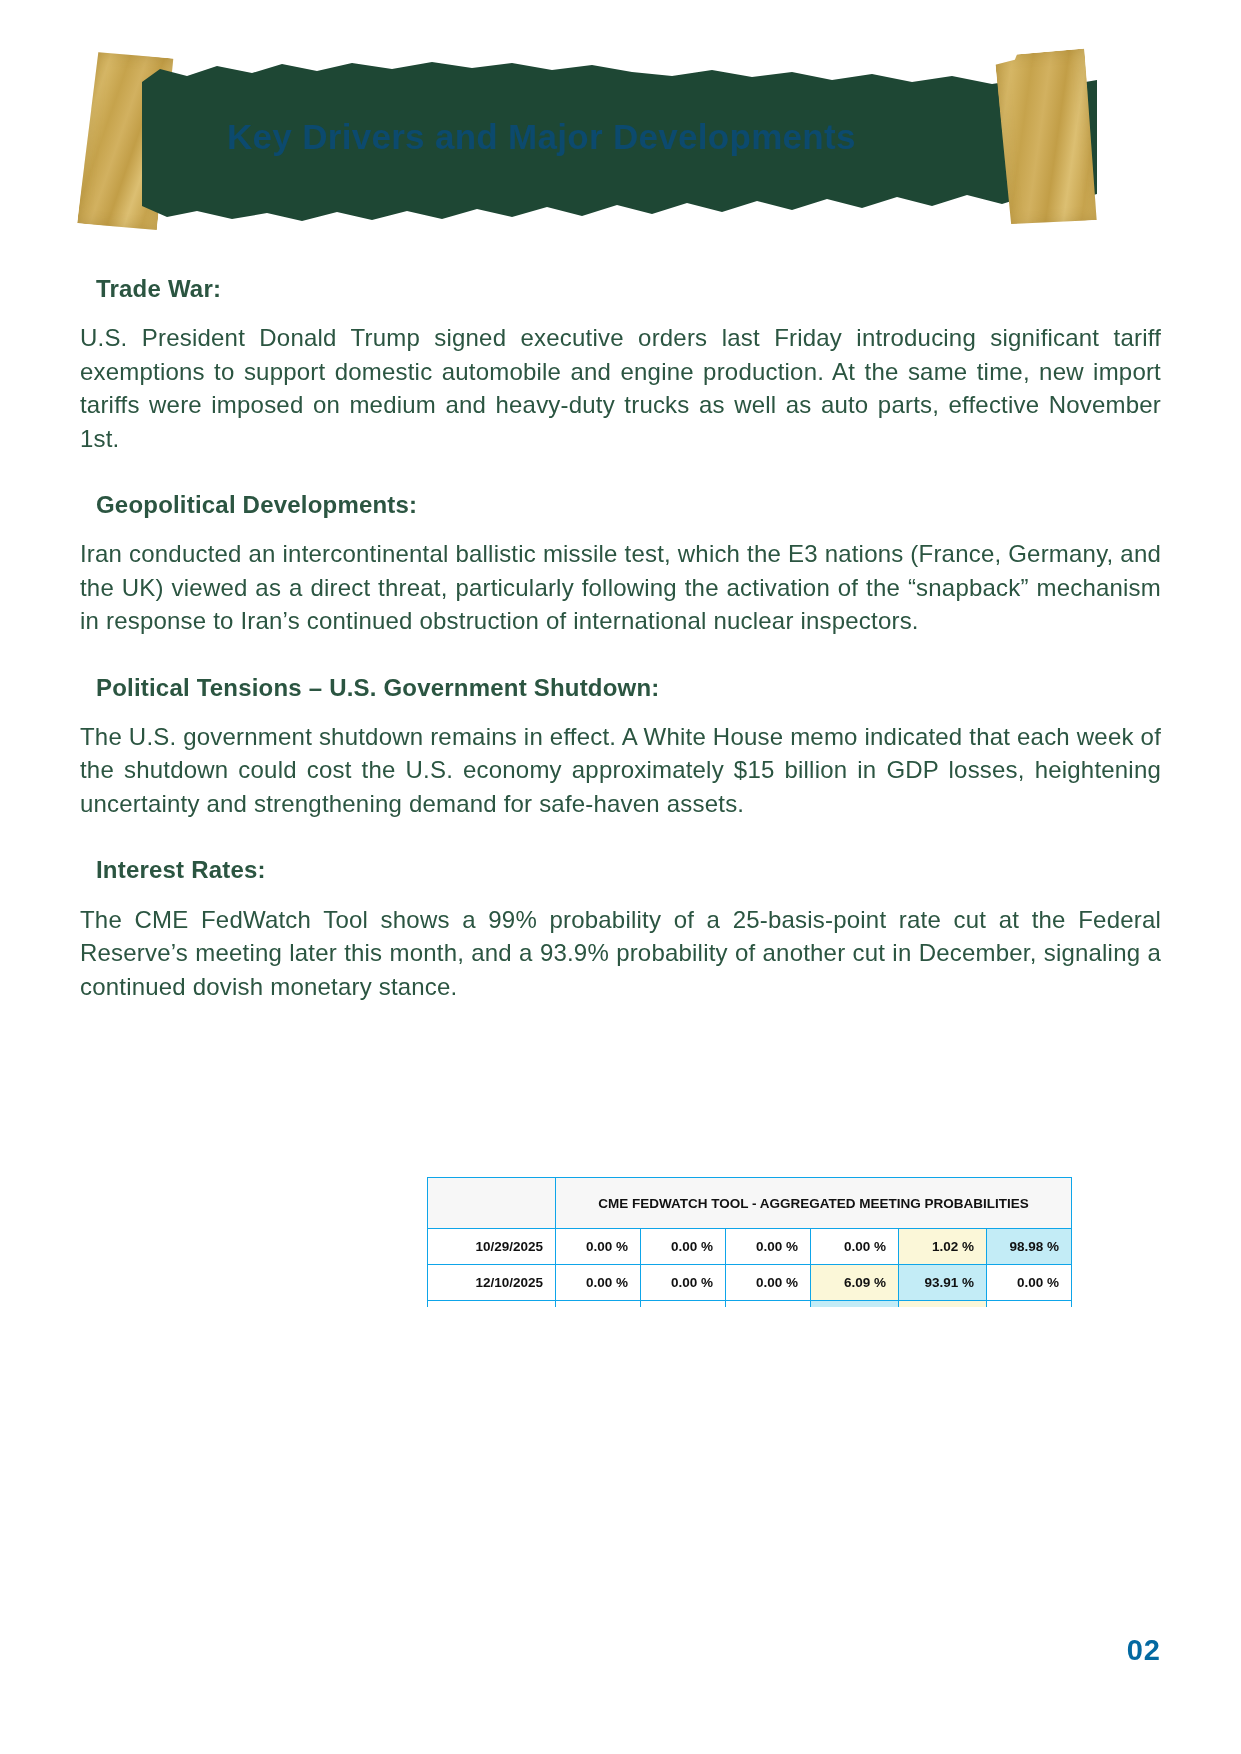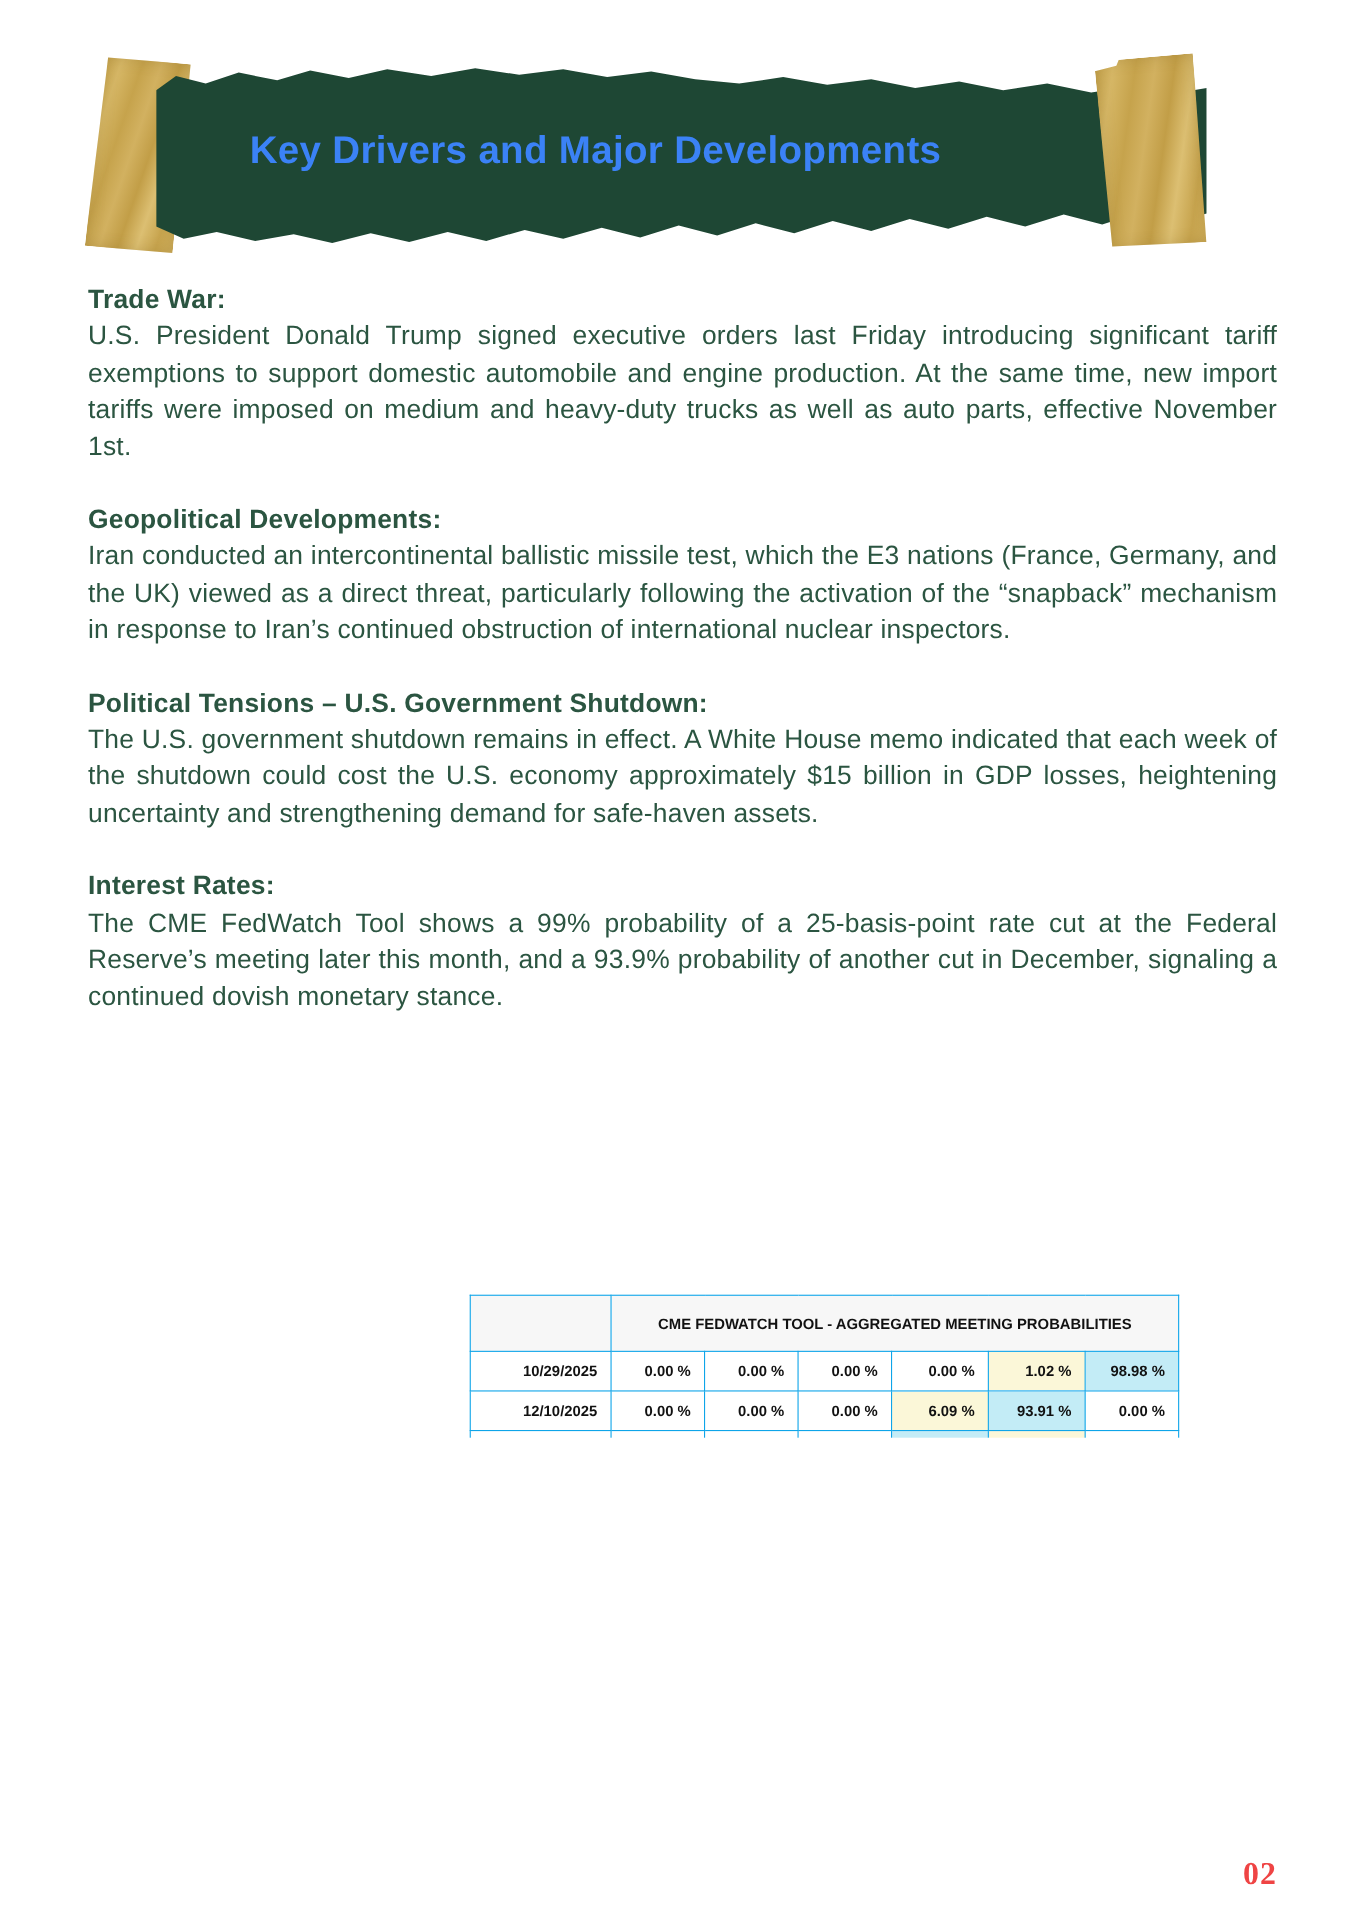--- a/index.html
+++ b/index.html
@@ -35,41 +35,41 @@
     z-index: 3;
   }
   .banner {
     position: absolute; left: 142px; top: 56px; width: 955px; height: 168px;
     z-index: 2;
   }
   .banner svg { position: absolute; left: 0; top: 0; width: 100%; height: 100%; }
   .banner-title {
     position: absolute; left: 85px; top: 0; right: 20px; bottom: 6px;
     display: flex; align-items: center;
-    color: #3b82f6;
+    color: #0c4a6e;
     font-size: 35px;
     font-weight: 700;
     letter-spacing: 0.3px;
     white-space: nowrap;
   }
 
   
   .content {
     position: absolute;
     left: 80px; top: 256px; width: 1081px;
     color: #2b5541;
     font-size: 24px;
     line-height: 33.4px;
     letter-spacing: 0.2px;
   }
   .section { margin: 0 0 33px 0; }
   .section:last-child { margin-bottom: 0; }
   .section-heading {
     font-weight: 700;
-    margin: 0;
+    margin: 16px;
     font-size: 24px;
     line-height: 33.4px;
   }
   .section-body {
     margin: 0;
     text-align: justify;
   }
 
   
   .fedwatch {
@@ -91,26 +91,25 @@
   .fedwatch .title-row td { height: 50px; background: #f7f7f7; text-align: center; padding: 0 6px; }
   .fedwatch .head-row th { height: 48px; background: #f7f7f7; text-align: center; font-weight: 700; }
   .fedwatch .data-row td { height: 35px; text-align: right; background: #ffffff; }
   .fedwatch .hl-yellow { background: #fbf7d8 !important; padding-left: 33px; }
   .fedwatch .hl-blue   { background: #c3ecf6 !important; }
   .fedwatch .stub-row td { height: 6px; padding: 0; border-bottom: none; }
 
   
   .page-number {
     position: absolute;
-    top: 1688px; right: 80px;
-    color: #ef4444;
+    top: 1634px; right: 80px;
+    color: #0369a1;
     font-size: 29px;
     font-weight: 600;
     letter-spacing: 1px;
-    font-family: Liberation Serif, serif;
   }
 </style>
 </head>
 <body>
 
 <div class="page">
 
   <div class="banner-wrap">
     <div class="tape tape-left"></div>
     <div class="banner">

